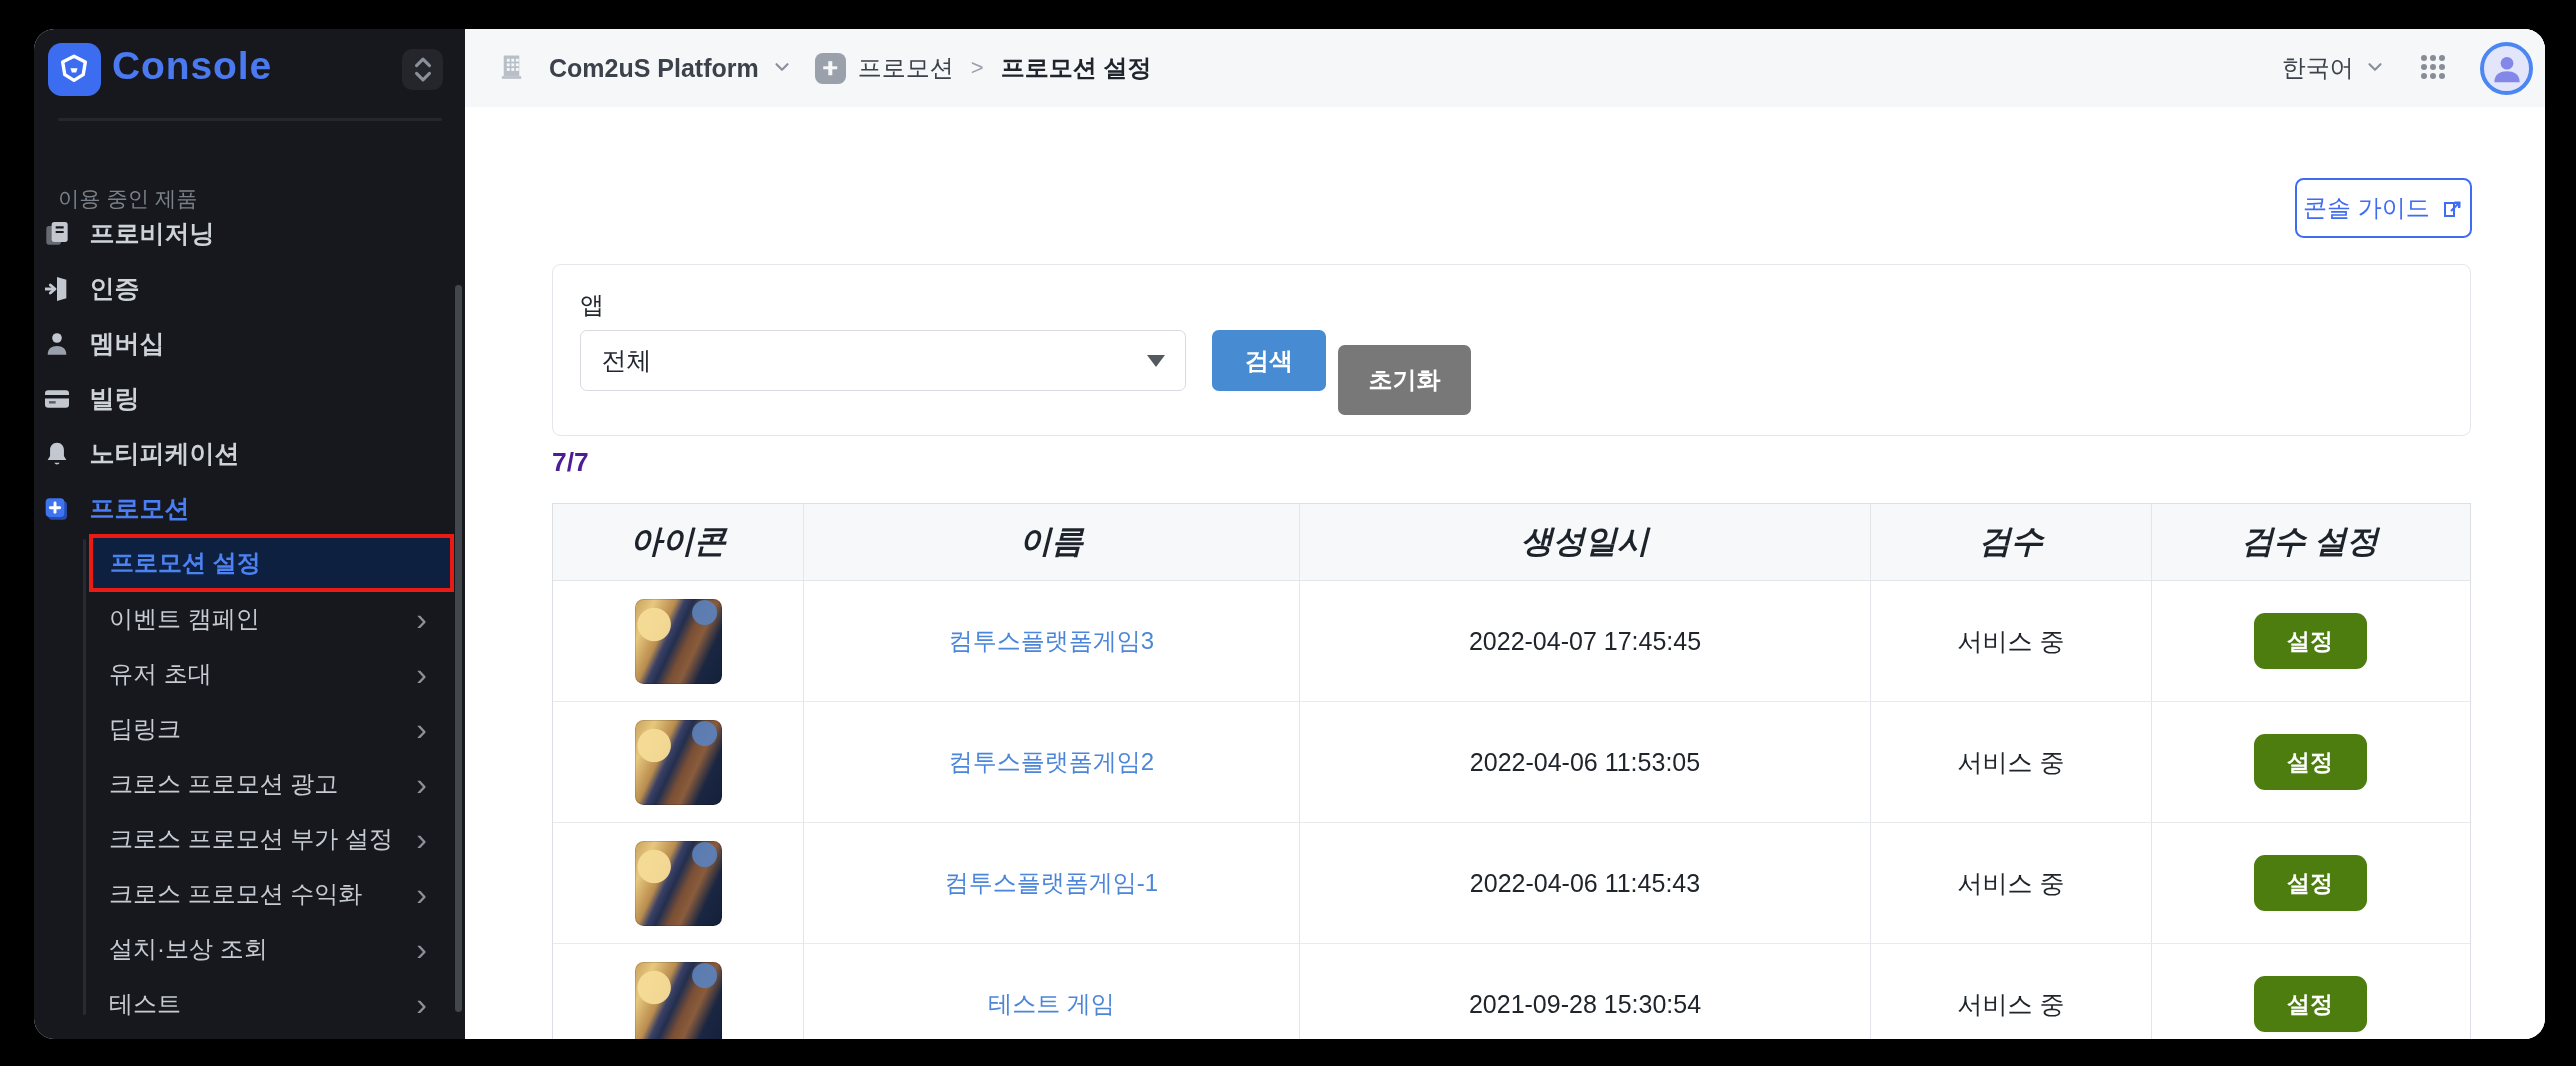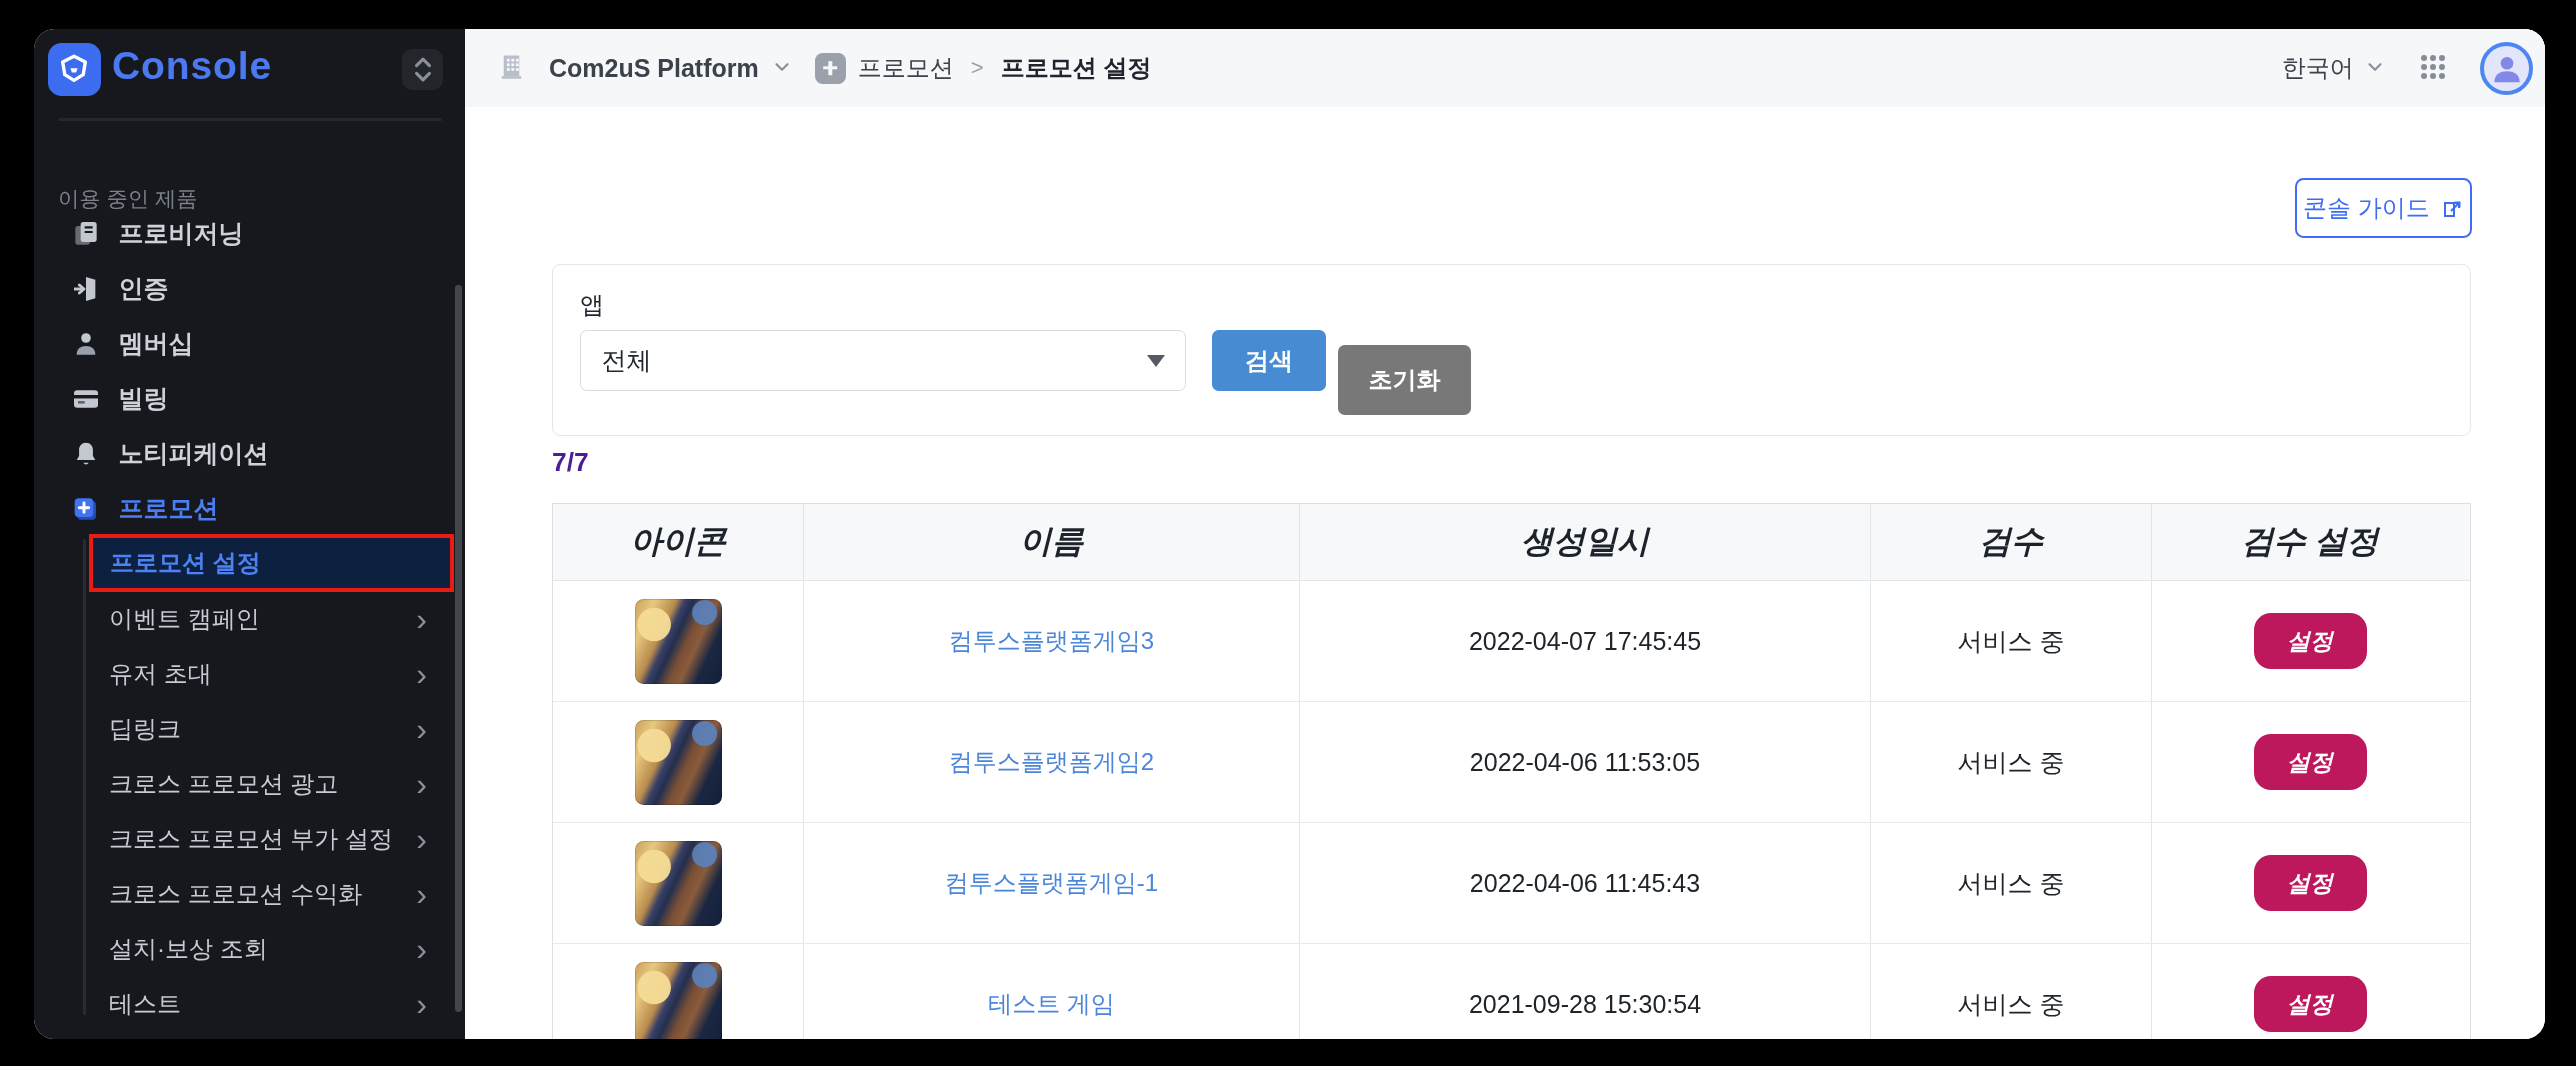--- a/index.html
+++ b/index.html
@@ -20,21 +20,21 @@
     background:#3c6cf0;display:flex;align-items:center;justify-content:center;
   }
   .logo-text{position:absolute;left:78px;top:14.5px;font-size:39px;font-weight:bold;color:#4b79f0;letter-spacing:0.9px;}
   .collapse-btn{
     position:absolute;left:368px;top:19.6px;width:41px;height:41px;border-radius:10.2px;
     background:#24262b;display:flex;flex-direction:column;align-items:center;justify-content:center;gap:1.7px;
   }
   .sb-divider{position:absolute;left:24px;top:89px;width:384px;height:2.6px;background:#24272c;border-radius:1.7px;}
   .sb-section{position:absolute;left:24px;top:155px;font-size:21.3px;color:#7b818b;}
   .sb-menu{position:absolute;left:0;top:177px;width:100%;}
-  .sb-item{height:55px;display:flex;align-items:center;padding-left:35px;gap:15.4px;cursor:pointer;}
+  .sb-item{height:55px;display:flex;align-items:center;padding-left:6px;gap:15.4px;cursor:pointer;}
   .sb-item .sb-label{font-size:25px;font-weight:600;color:#ced2d9;}
   .sb-item.active .sb-label{color:#4a7ef2;}
   .sb-icon{width:34px;height:34px;display:flex;align-items:center;justify-content:center;}
   .sb-sub{position:absolute;left:0;top:507px;width:100%;}
   .sb-subitem{height:55px;display:flex;align-items:center;padding-left:75px;position:relative;cursor:pointer;}
   .sb-subitem .sb-sublabel{font-size:24px;font-weight:500;color:#c6cbd3;}
   .sb-chevron{position:absolute;right:38px;top:50%;transform:translateY(-50%);}
   .sb-chevron::after{content:"›";font-size:32px;color:#8b919b;line-height:1;}
   .indent-line{position:absolute;left:49px;top:510px;width:2.6px;height:476px;background:#282b31;border-radius:1.7px;}
   .selected-wrap{
@@ -105,21 +105,21 @@
   .cell-text{font-size:25px;color:#20252b;}
   .name-link{font-size:24px;color:#4c86d8;cursor:pointer;}
   .game-icon{
     width:87px;height:85px;border-radius:8.5px;flex:none;
     background:
       radial-gradient(circle at 80% 16%, rgba(90,130,190,.9) 0 12%, rgba(90,130,190,0) 13%),
       radial-gradient(circle at 22% 30%, rgba(245,220,150,.95) 0 18%, rgba(245,220,150,0) 19%),
       linear-gradient(115deg,#c9a05e 0%,#e7c87e 16%,#b98c4e 33%,#3a4066 40%,#232f4f 47%,#7a4f35 57%,#8a5c3c 66%,#1b2742 79%,#13203a 100%);
     box-shadow:inset 0 0 0 0.9px rgba(0,0,0,.15);
   }
-  .btn-config{width:113px;height:56px;background:#be185d;border-radius:17px;font-size:23px;font-style:italic;}
+  .btn-config{width:113px;height:56px;background:#4d7c0f;border-radius:11px;font-size:23px;}
   .ico-fill-gray{fill:#a9afb9;}
 </style>
 </head>
 <body>
 
 <div class="window">
 
   <nav class="sidebar">
     <div class="logo-row">
       <div class="logo-square">

